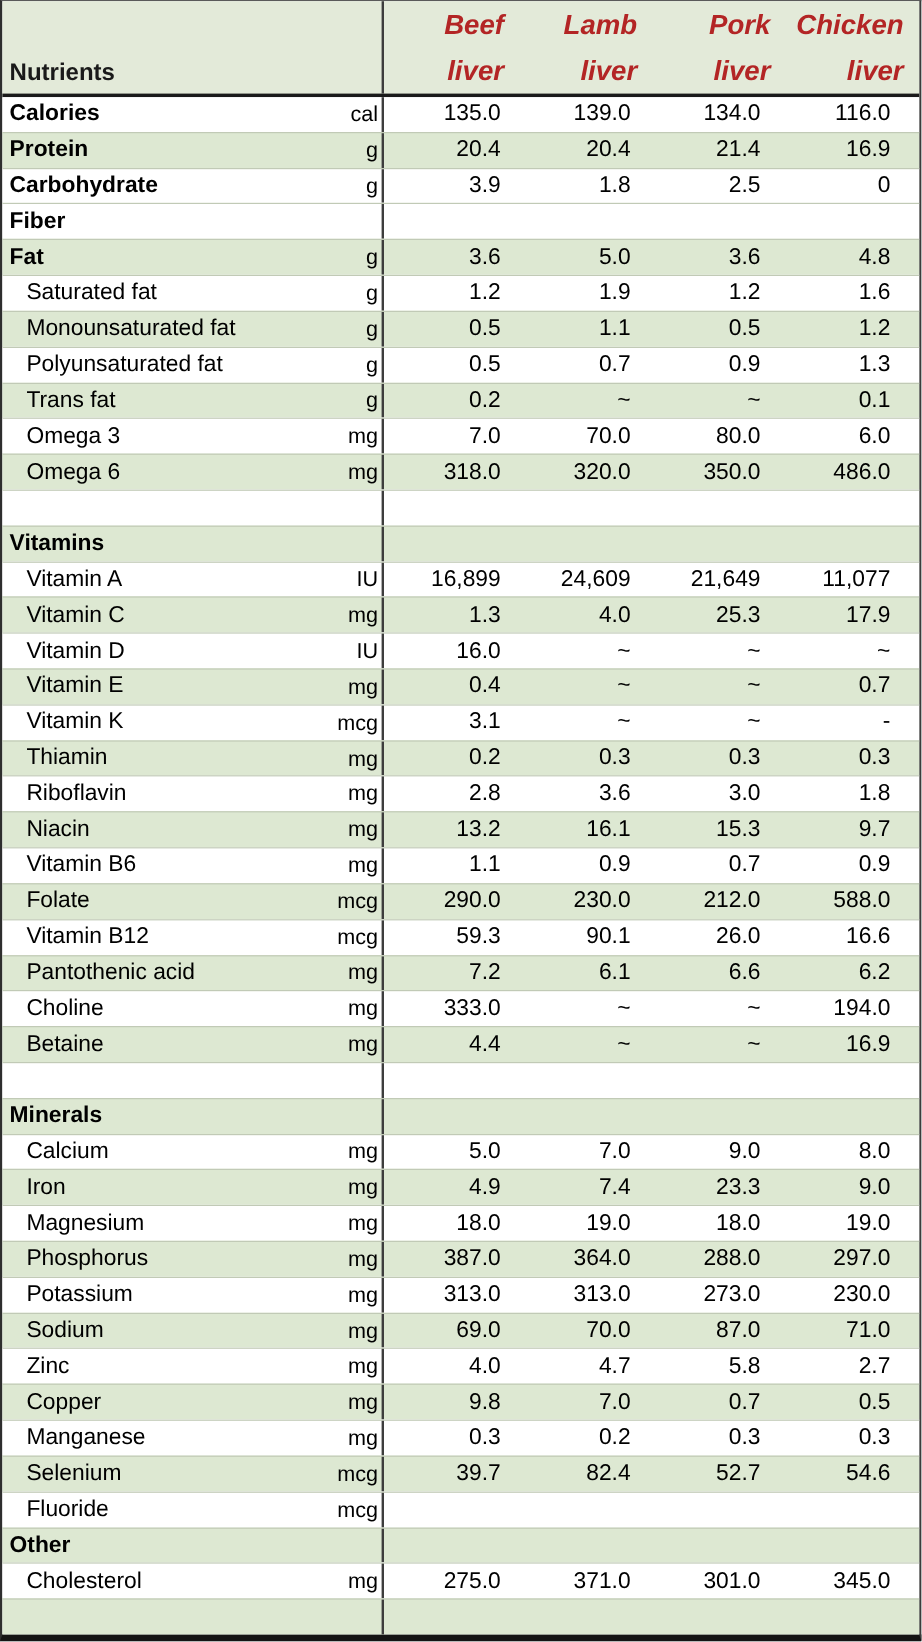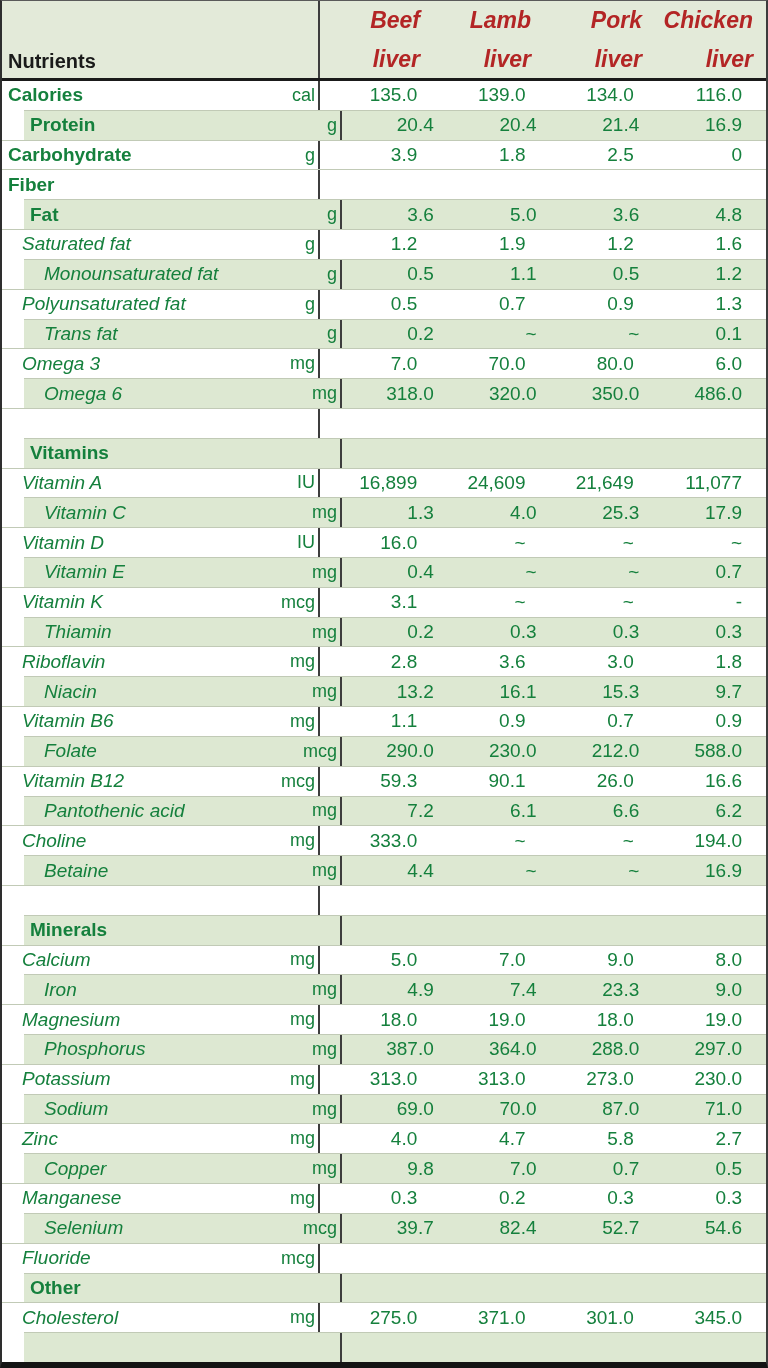--- a/index.html
+++ b/index.html
@@ -39,32 +39,32 @@
     font-size: 23px; font-weight: bold; color: #b32525;
     line-height: 1;
   }
   .col-head.last { padding-right: 13px; }
   .tbody { flex: 1; display: flex; flex-direction: column; }
   .row {
     flex: 1;
     display: flex; align-items: stretch;
     background: #ffffff;
     border-top: 1px solid #c1cab6;
-    font-size: 19px; color: #15803d; justify-content: flex-end;
+    font-size: 19px; color: #000000; justify-content: flex-end;
   }
   .row:first-child { border-top: none; }
-  .row.green { background: #dde8d2; margin-left: 22px; }
+  .row.green { background: #dde8d2; }
   .cell { display: flex; align-items: center; }
   .row .name {
     flex: 0 0 246px;
     padding-left: 6px;
     white-space: nowrap; overflow: hidden;
   }
   .row.bold .name { font-weight: bold; }
-  .row.indent .name { padding-left: 20px; font-style: italic; }
+  .row.indent .name { padding-left: 20px; }
   .row .unit {
     flex: 0 0 70px;
     justify-content: flex-end;
     padding-right: 3px;
     font-size: 18px;
   }
   .row .val {
     flex: 1;
     justify-content: flex-end;
     padding-right: 11px;

